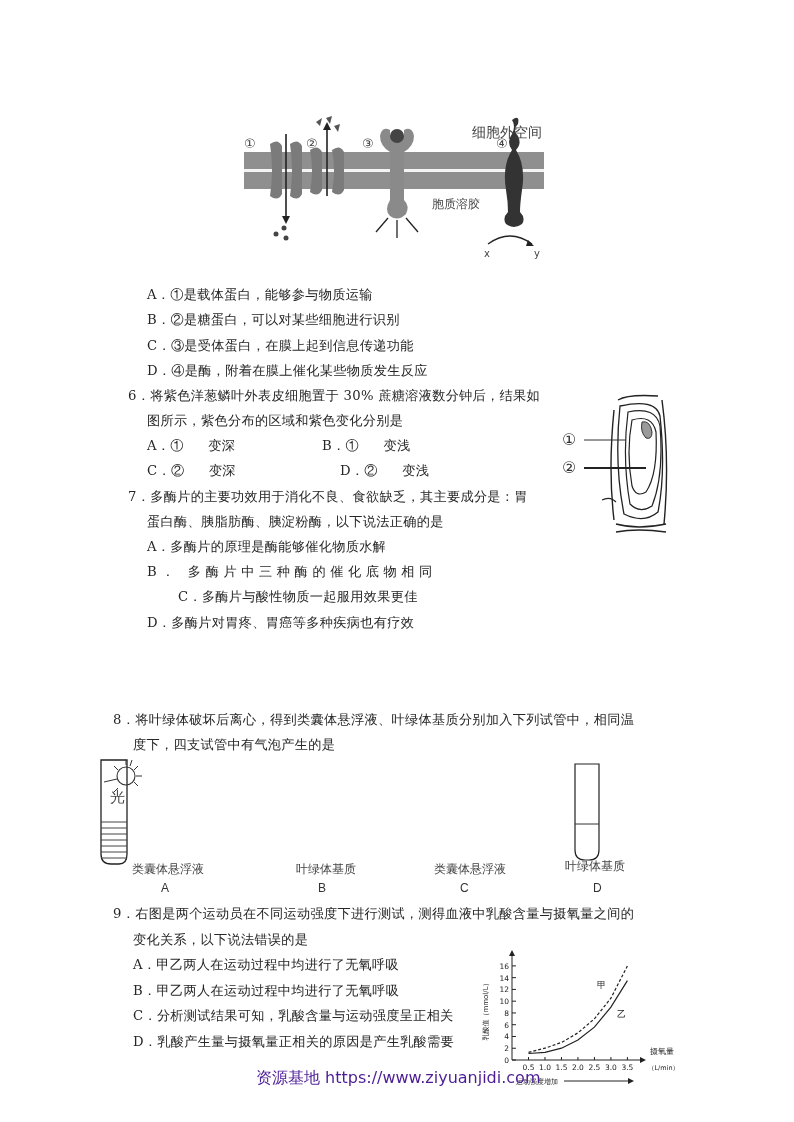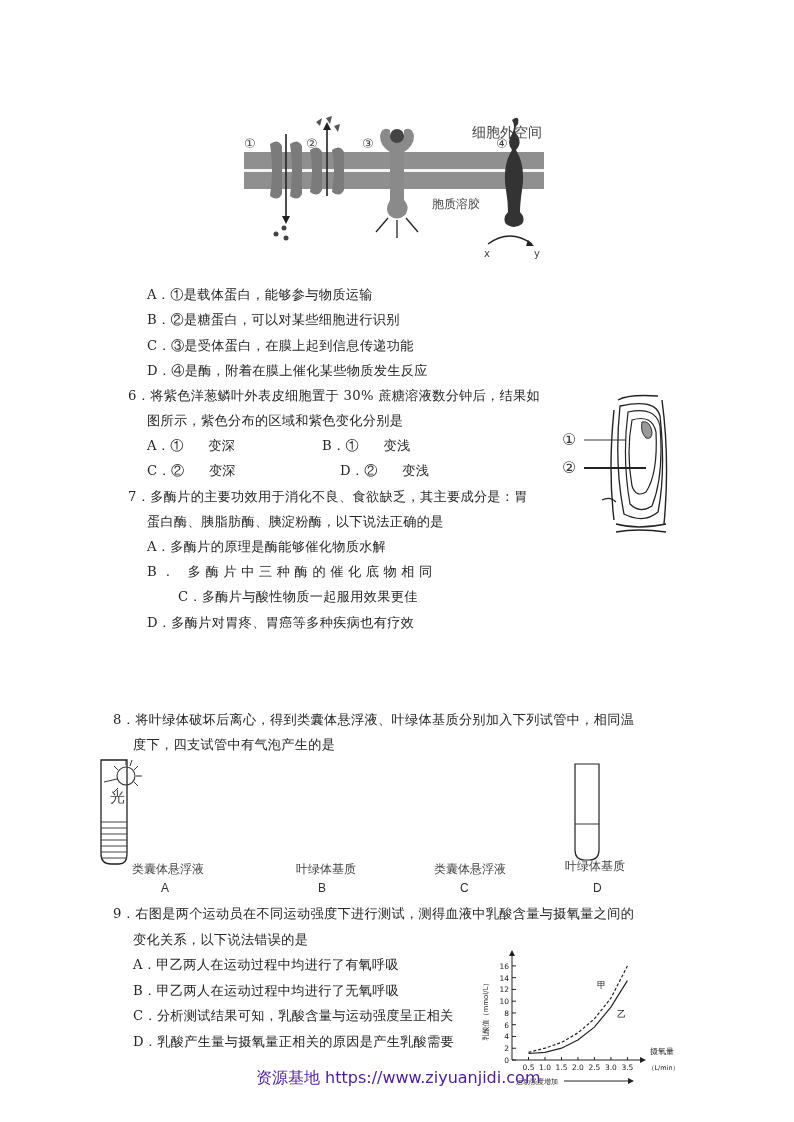--- a/index.html
+++ b/index.html
@@ -149,21 +149,21 @@
 <span class="letter" style="left:161px;top:881px;">A</span>
 <span class="lbl" style="left:296px;top:861px;">叶绿体基质</span>
 <span class="letter" style="left:318px;top:881px;">B</span>
 <span class="lbl" style="left:434px;top:861px;">类囊体悬浮液</span>
 <span class="letter" style="left:460px;top:881px;">C</span>
 <span class="lbl" style="left:565px;top:858px;">叶绿体基质</span>
 <span class="letter" style="left:593px;top:881px;">D</span>
 
 <div class="line" style="left:113px;top:905px;">9．右图是两个运动员在不同运动强度下进行测试，测得血液中乳酸含量与摄氧量之间的</div>
 <div class="line" style="left:133px;top:931px;">变化关系，以下说法错误的是</div>
-<div class="line" style="left:133px;top:956px;">A．甲乙两人在运动过程中均进行了有氧呼吸</div>
+<div class="line" style="left:133px;top:956px;">A．甲乙两人在运动过程中均进行了无氧呼吸</div>
 <div class="line" style="left:133px;top:982px;">B．甲乙两人在运动过程中均进行了无氧呼吸</div>
 <div class="line" style="left:133px;top:1007px;">C．分析测试结果可知，乳酸含量与运动强度呈正相关</div>
 <div class="line" style="left:133px;top:1033px;">D．乳酸产生量与摄氧量正相关的原因是产生乳酸需要</div>
 
 <div class="abs" style="left:474px;top:950px;width:220px;height:140px;">
   <svg id="chart-svg" width="220" height="140" viewBox="0 0 220 140">
     <g id="chart-axes">
         <line x1="38" y1="110" x2="168" y2="110" stroke="#222" stroke-width="1"></line>
         <polygon points="172,110 166,107 166,113" fill="#222"></polygon>
         <line x1="38" y1="110" x2="38" y2="4" stroke="#222" stroke-width="1"></line>

